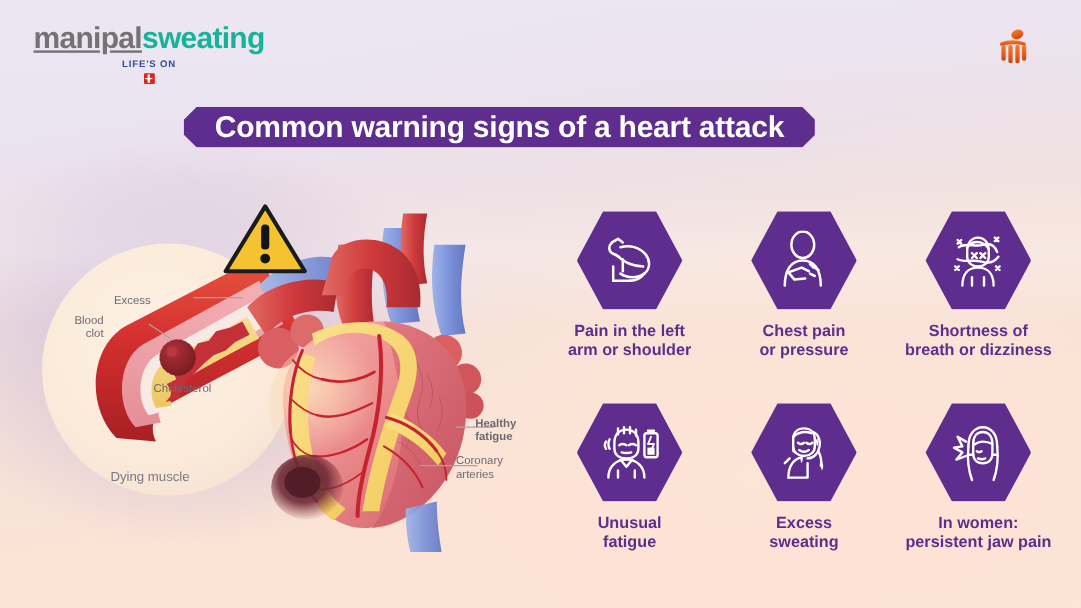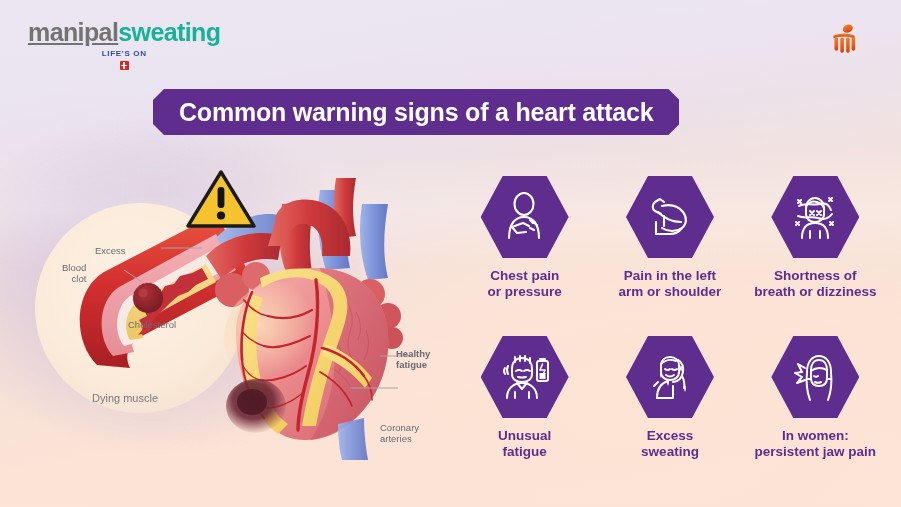--- a/index.html
+++ b/index.html
@@ -103,21 +103,21 @@
   .brand-mark {
     position: absolute;
     right: 38px; top: 20px;
     width: 38px; height: 38px;
   }
 
   
   .title-banner {
     position: absolute;
     left: 153px; top: 89px;
-    height: 46px;
+    height: 34px;
     padding: 0 26px;
     display: flex;
     align-items: center;
     background: #5e2d8e;
     color: #ffffff;
     font-size: 25px;
     font-weight: 700;
     letter-spacing: -0.2px;
     white-space: nowrap;
     clip-path: polygon(11px 0, calc(100% - 11px) 0, 100% 11px, 100% calc(100% - 11px), calc(100% - 11px) 100%, 11px 100%, 0 calc(100% - 11px), 0 11px);
@@ -137,21 +137,21 @@
     color: #6c6a72;
     line-height: 1.18;
     white-space: nowrap;
     font-family: "Liberation Sans", sans-serif;
   }
   .lbl-artery      { left: 95px;  top: 245px; }
   .lbl-clot        { left: 62px;  top: 262px; text-align: right; }
   .lbl-cholesterol { left: 128px; top: 319px; }
   .lbl-dying       { left: 92px;  top: 392px; font-size: 11px; color: #7a7880; }
   .lbl-healthy     { left: 396px; top: 348px; font-weight: bold; }
-  .lbl-coronary    { left: 380px; top: 379px; margin-top: 43px; }
+  .lbl-coronary    { left: 380px; top: 379px; }
 
   
   .symptoms {
     position: absolute;
     left: 455px; top: 176px;
     width: 430px;
     display: grid;
     grid-template-columns: repeat(3, 1fr);
     grid-template-rows: repeat(2, 160px);
     column-gap: 6px;
@@ -430,54 +430,54 @@
     <span>Healthy</span><br>
     <span>fatigue</span>
   </span>
 
   <span class="diagram-label lbl-coronary">
     <span>Coronary</span><br>
     <span>arteries</span>
   </span>
 
   <div class="symptoms">
-
-    <div class="symptom">
-      <div class="hex">
-        <span>
-          <svg width="52" height="50" viewBox="0 0 52 50" fill="none" stroke="#ffffff" stroke-width="2.1" stroke-linecap="round" stroke-linejoin="round" aria-hidden="true">
-            <ellipse cx="25" cy="12" rx="9.5" ry="11"></ellipse>
-            <path d="M10 46 C10 32, 16 25, 25 25 C34 25, 40 32, 40 46"></path>
-            <path d="M13 35 L24 31 L30 34"></path>
-            <path d="M13 35 L18 41 L27 40"></path>
-            <path d="M31 28 l3 3 M35 31 l3 2 M31 36 l4 2"></path>
-          </svg>
-        </span>
-      </div>
-      <div class="symptom-label">Chest pain
-or pressure</div>
-    </div>
 
     <div class="symptom">
       <div class="hex">
         <span>
           <svg width="52" height="50" viewBox="0 0 52 50" fill="none" stroke="#ffffff" stroke-width="2.1" stroke-linecap="round" stroke-linejoin="round" aria-hidden="true">
             <path d="M11 10 C8 13, 8 17, 11 19 L17 22"></path>
             <path d="M11 10 L16 7 L20 10"></path>
             <path d="M14 20 C20 26, 28 30, 37 30"></path>
             <path d="M18 14 C26 12, 34 14, 39 20 C43 25, 43 32, 38 36"></path>
             <path d="M38 36 C32 40, 24 40, 18 36"></path>
             <path d="M12 30 L12 42 L26 42"></path>
             <path d="M26 42 C31 42, 35 40, 38 36"></path>
             <path d="M20 24 L20 34"></path>
           </svg>
         </span>
       </div>
       <div class="symptom-label">Pain in the left
 arm or shoulder</div>
+    </div>
+
+    <div class="symptom">
+      <div class="hex">
+        <span>
+          <svg width="52" height="50" viewBox="0 0 52 50" fill="none" stroke="#ffffff" stroke-width="2.1" stroke-linecap="round" stroke-linejoin="round" aria-hidden="true">
+            <ellipse cx="25" cy="12" rx="9.5" ry="11"></ellipse>
+            <path d="M10 46 C10 32, 16 25, 25 25 C34 25, 40 32, 40 46"></path>
+            <path d="M13 35 L24 31 L30 34"></path>
+            <path d="M13 35 L18 41 L27 40"></path>
+            <path d="M31 28 l3 3 M35 31 l3 2 M31 36 l4 2"></path>
+          </svg>
+        </span>
+      </div>
+      <div class="symptom-label">Chest pain
+or pressure</div>
     </div>
 
     <div class="symptom">
       <div class="hex">
         <span>
           <svg width="52" height="50" viewBox="0 0 52 50" fill="none" stroke="#ffffff" stroke-width="2" stroke-linecap="round" stroke-linejoin="round" aria-hidden="true">
             <path d="M17 17 C17 10, 21 6, 26 6 C31 6, 35 10, 35 17 L35 22 C35 27, 31 30, 26 30 C21 30, 17 27, 17 22 Z"></path>
             <path d="M17 14 C20 10, 24 9, 28 10 C31 11, 34 13, 35 16"></path>
             <path d="M13 46 C13 36, 18 31, 26 31 C34 31, 39 36, 39 46"></path>
             <path d="M21 39 L21 46 M31 39 L31 46"></path>

